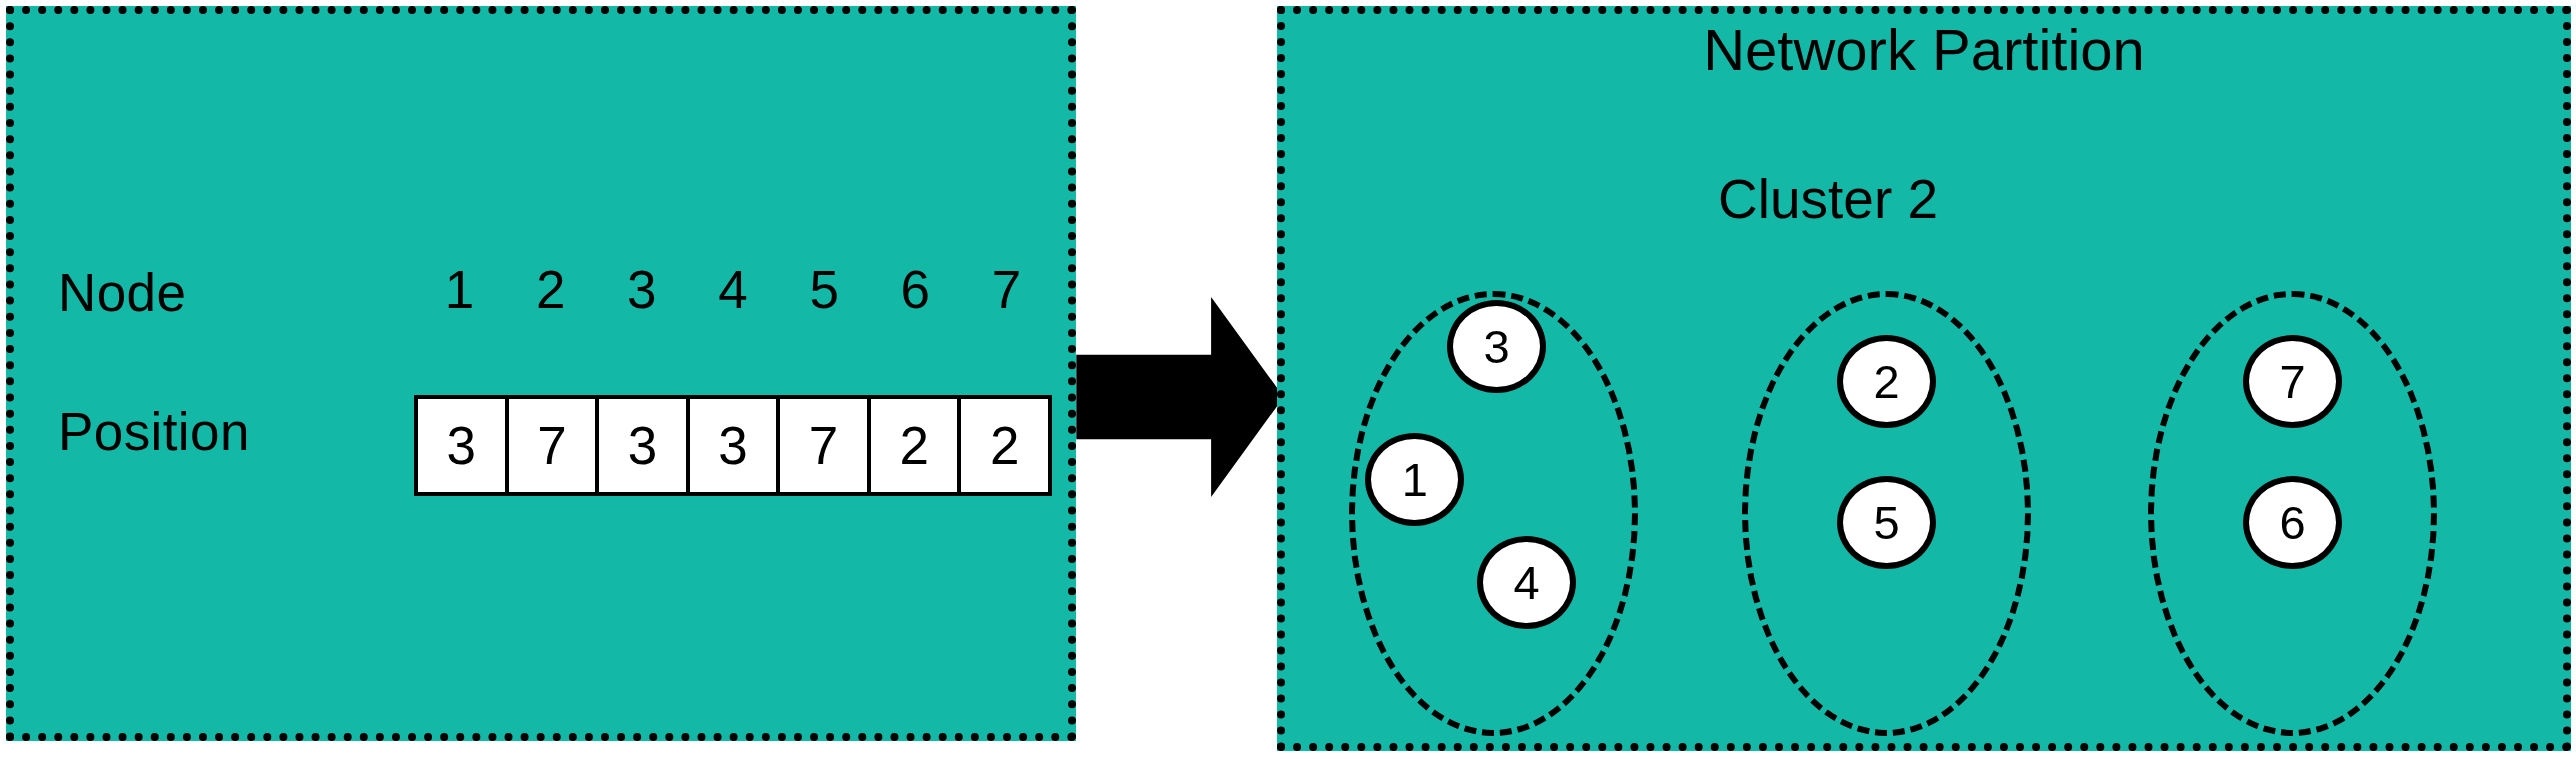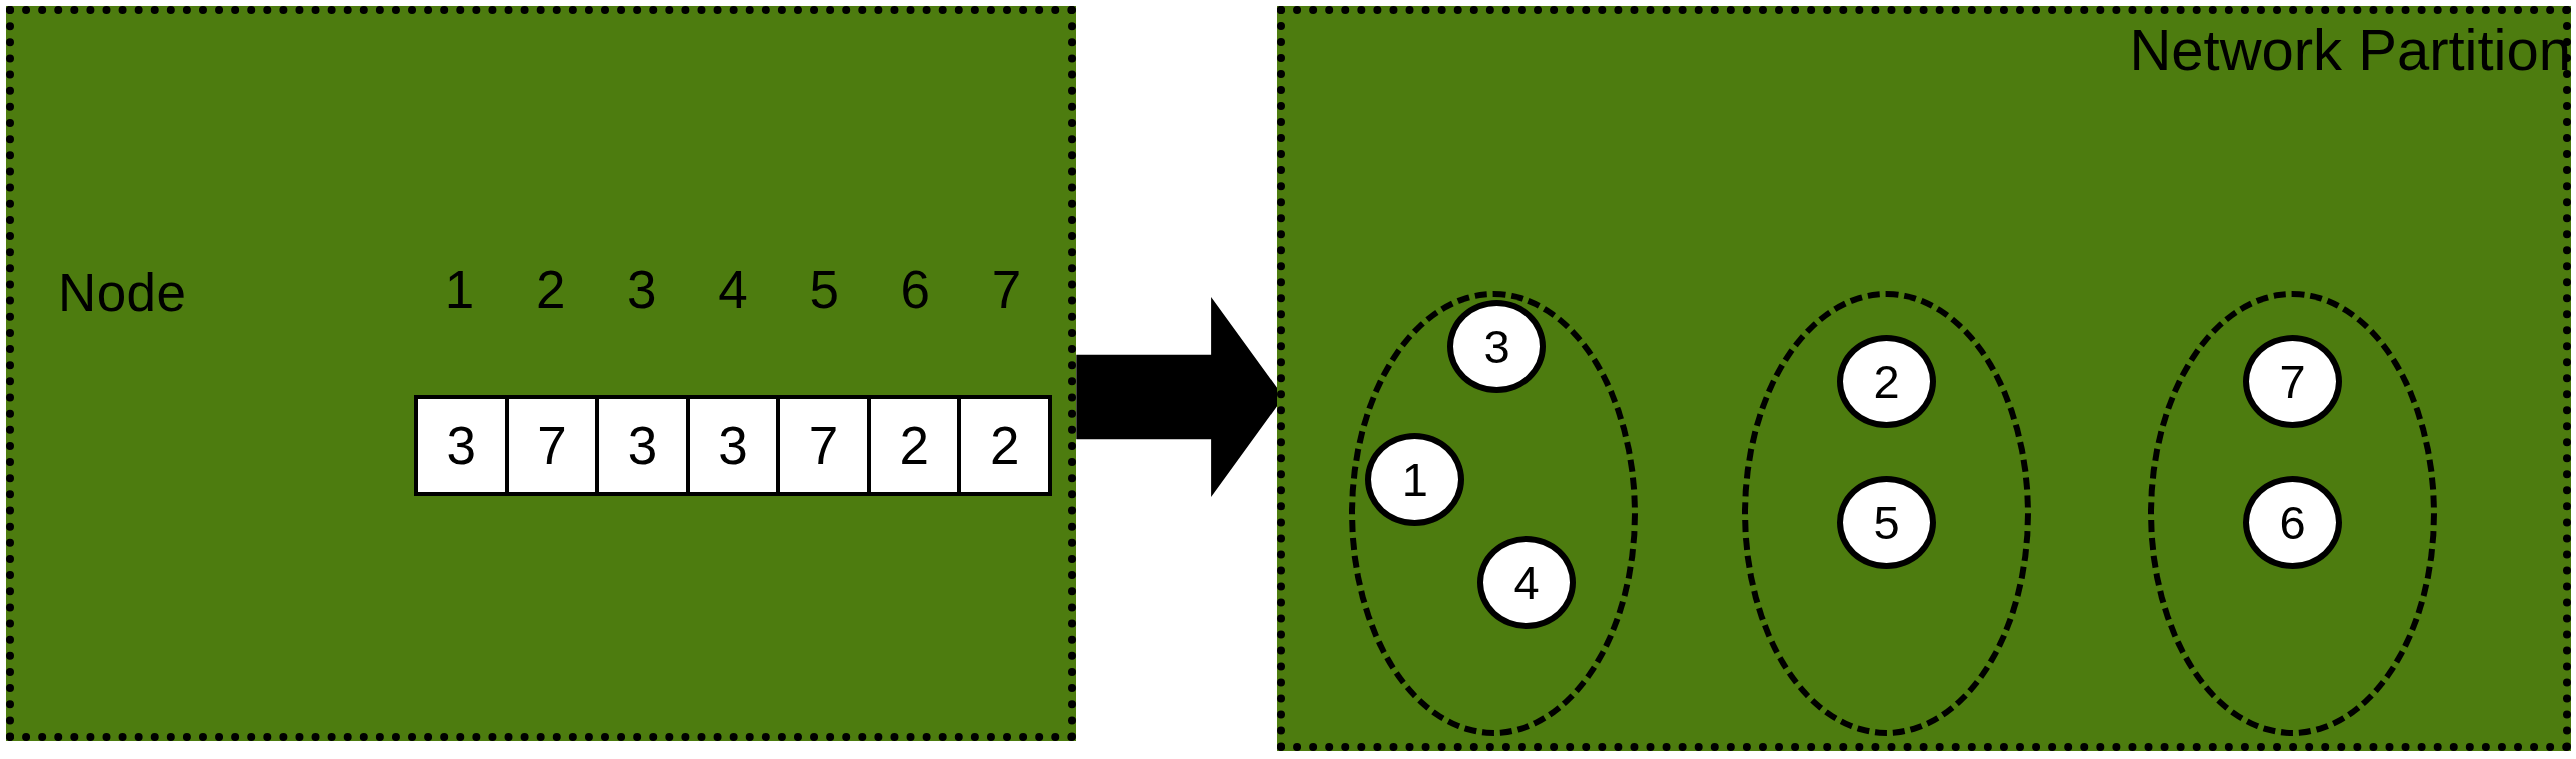--- a/index.html
+++ b/index.html
@@ -15,21 +15,21 @@
     font-family: "Liberation Sans", sans-serif;
     color: #000000;
     overflow: hidden;
   }
 
   
   .panel {
     position: absolute;
     box-sizing: border-box;
     border: 8.2px dotted #000000;
-    background: #4d7c0f;
+    background: #14b8a6;
   }
   #panel-left  { left: 6px;    top: 6px;  width: 1070px; height: 735px; }
   #panel-right { left: 1277px; top: 6px;  width: 1294px; height: 745px; }
 
   
   .row-label {
     position: absolute;
     font-size: 53px;
     line-height: 1;
     white-space: nowrap;
@@ -86,21 +86,21 @@
     width: 208px;
     height: 200px;
   }
 
   
   #partition-title {
     position: absolute;
     left: 1277px;
     top: 21px;
     width: 1294px;
-    text-align: right;
+    text-align: center;
     font-size: 58px;
     line-height: 1;
     white-space: nowrap;
   }
   .cluster-label {
     position: absolute;
     font-size: 55px;
     line-height: 1;
     white-space: nowrap;
   }
@@ -145,20 +145,21 @@
 </style>
 </head>
 <body>
 
 <div id="root">
 
   <div id="panel-left" class="panel">
 
     <div id="label-node" class="row-label">Node</div>
 
+    <div id="label-position" class="row-label">Position</div>
 
     <div id="node-numbers">
         <div class="node-num">1</div>
         <div class="node-num">2</div>
         <div class="node-num">3</div>
         <div class="node-num">4</div>
         <div class="node-num">5</div>
         <div class="node-num">6</div>
         <div class="node-num">7</div>
       </div>
@@ -178,20 +179,21 @@
   <div id="transform-arrow">
     <svg viewBox="0 0 280 270" width="208" height="200" aria-hidden="true">
       <polygon points="0,78 182,78 182,0 280,135 182,270 182,192 0,192" fill="#000000"></polygon>
     </svg>
   </div>
 
   <div id="panel-right" class="panel"></div>
 
   <div id="partition-title">Network Partition</div>
 
+  <div id="cluster-label-1" class="cluster-label">Cluster 2</div>
 
   <div id="cluster-0" class="cluster">
     <div class="cluster-ring"></div>
   <div class="node-circle" style="left: 98px; top: 9px;">3</div>
       <div class="node-circle" style="left: 16.3px; top: 142px;">1</div>
       <div class="node-circle" style="left: 128px; top: 245px;">4</div>
     </div>
   <div id="cluster-1" class="cluster">
     <div class="cluster-ring"></div>
   <div class="node-circle" style="left: 95px; top: 44px;">2</div>

